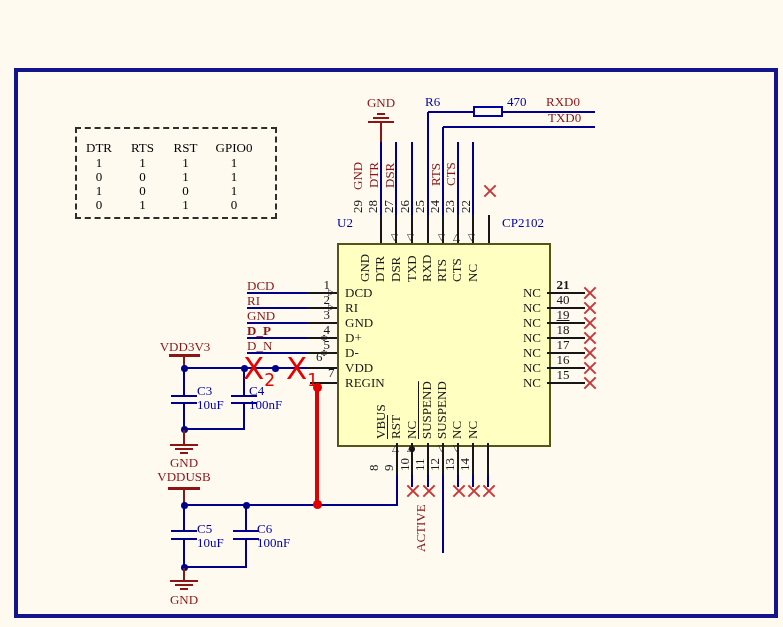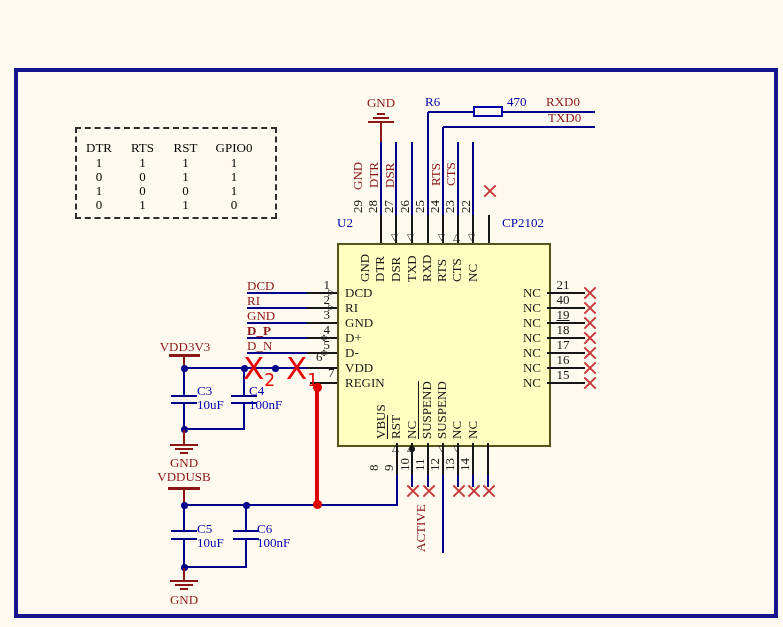--- a/index.html
+++ b/index.html
@@ -183,21 +183,21 @@
   <span class="tri" style="left:319px;top:348px;font-size:8px;letter-spacing:-2px;">◁▷</span>
 
   <div class="p" style="left:547px;top:292px;width:38px;height:2px;"></div>
   <div class="p" style="left:547px;top:307px;width:38px;height:2px;"></div>
   <div class="p" style="left:547px;top:322px;width:38px;height:2px;"></div>
   <div class="p" style="left:547px;top:337px;width:38px;height:2px;"></div>
   <div class="p" style="left:547px;top:352px;width:38px;height:2px;"></div>
   <div class="p" style="left:547px;top:367px;width:38px;height:2px;"></div>
   <div class="p" style="left:547px;top:382px;width:38px;height:2px;"></div>
 
-  <div class="t ctr" style="left:550px;top:278px;width:26px;">21</div>
+  <div class="t ctr" style="left:550px;top:278px;width:26px;font-weight:bold;">21</div>
   <div class="t ctr" style="left:550px;top:293px;width:26px;">40</div>
   <div class="t ctr" style="left:550px;top:308px;width:26px;text-decoration:underline;">19</div>
   <div class="t ctr" style="left:550px;top:323px;width:26px;">18</div>
   <div class="t ctr" style="left:550px;top:338px;width:26px;">17</div>
   <div class="t ctr" style="left:550px;top:353px;width:26px;">16</div>
   <div class="t ctr" style="left:550px;top:368px;width:26px;">15</div>
 
   <div class="t rt" style="left:511px;top:286px;width:30px;">NC</div>
   <div class="t rt" style="left:511px;top:301px;width:30px;">NC</div>
   <div class="t rt" style="left:511px;top:316px;width:30px;">NC</div>

